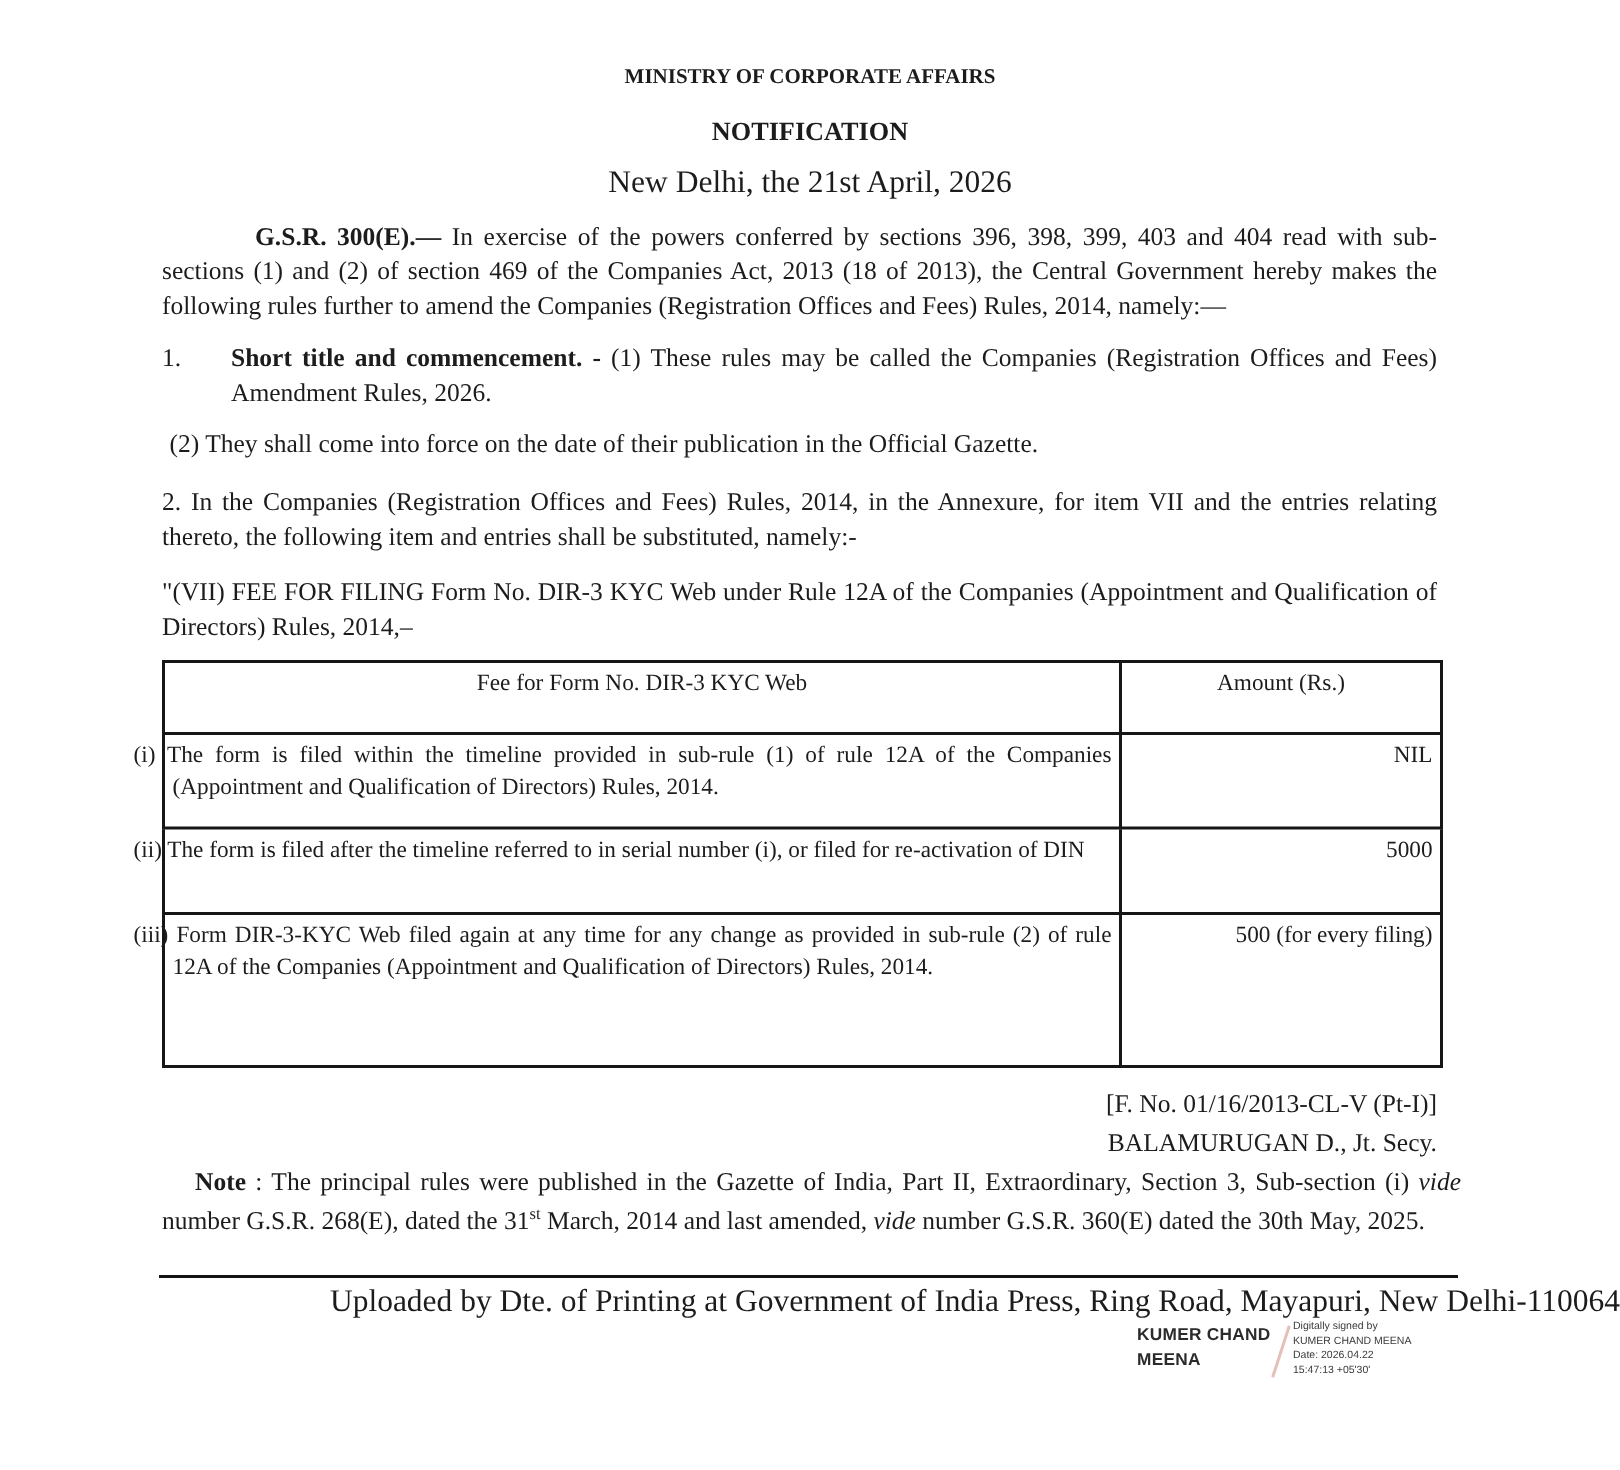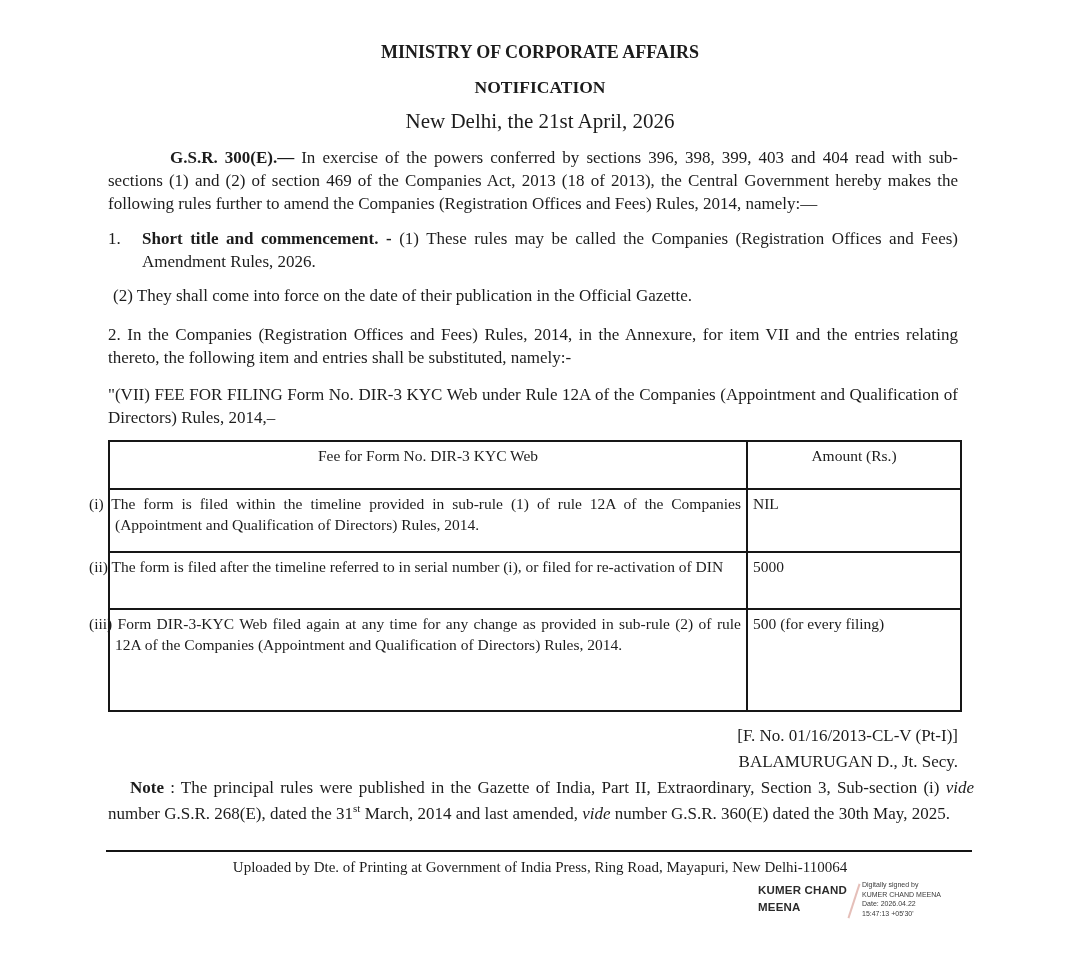--- a/index.html
+++ b/index.html
@@ -8,33 +8,33 @@
     width: 1080px;
     height: 980px;
     background: #ffffff;
     overflow: hidden;
     font-family: "Liberation Serif", "DejaVu Serif", serif;
     color: #1c1c1c;
   }
   .page { position: relative; width: 1080px; height: 980px; }
 
   .title-block { text-align: center; padding-top: 42px; }
-  .title-main  { font-size: 18px; font-weight: bold; line-height: 20px; margin-bottom: 15px; }
+  .title-main  { font-size: 14px; font-weight: bold; line-height: 20px; margin-bottom: 15px; }
   .title-sub   { font-size: 17.5px; font-weight: bold; line-height: 20px; margin-bottom: 14px; }
   .dateline    { font-size: 21px; line-height: 20px; margin-bottom: 15px; }
 
   .doc { width: 850px; margin-left: 108px; }
   .doc p { margin: 0; font-size: 17px; line-height: 23px; text-align: justify; }
 
   .gsr-para { text-indent: 62px; margin-bottom: 12px !important; }
   .bold { font-weight: bold; }
 
   .rule-item { display: flex; margin-bottom: 11px; }
   .rule-item .item-num { width: 34px; flex: 0 0 34px; font-size: 17px; line-height: 23px; }
-  .rule-item p { flex: 1; }
+  .rule-item p { flex: 1; margin-left: 12px; }
 
   .sub-clause { padding-left: 5px; margin-bottom: 16px !important; }
   .para-2     { margin-bottom: 14px !important; }
   .para-vii   { margin-bottom: 11px !important; }
 
   table.fee-table {
     border-collapse: collapse;
     width: 852px;
     table-layout: fixed;
     margin-bottom: 11px;
@@ -49,37 +49,37 @@
     padding: 3px 5px;
   }
   .fee-table col.c-desc   { width: 638px; }
   .fee-table col.c-amount { width: 214px; }
   .fee-table thead tr { height: 48px; }
   .fee-table thead th { text-align: center; }
   .fee-table tbody tr:nth-child(1) { height: 63px; }
   .fee-table tbody tr:nth-child(2) { height: 57px; }
   .fee-table tbody tr:nth-child(3) { height: 102px; }
   .cell-desc   { text-align: justify; padding-left: 30px; text-indent: -26px; }
-  .cell-amount { text-align: left; }
+  .cell-amount { text-align: right; }
 
   .signoff { text-align: right !important; line-height: 26px !important; }
 
   .note-para {
     margin-left: -13px;
     width: 866px;
     text-indent: 22px;
     line-height: 26px !important;
     margin-top: 16px;
   }
   .note-para i { font-style: italic; }
   .note-para sup { font-size: 11px; line-height: 0; vertical-align: super; }
 
   .footer { position: relative; margin-top: 23px; width: 1080px; height: 110px; }
   .footer-rule { margin-left: 106px; width: 866px; border-top: 2px solid #141414; height: 0; }
-  .footer-text { text-align: center; font-size: 15px; line-height: 22px; margin-top: 4px; font-family: Liberation Serif, serif; }
+  .footer-text { text-align: right; font-size: 21px; line-height: 22px; margin-top: 4px; font-family: Liberation Serif, serif; }
 
   .sig {
     position: absolute;
     left: 758px;
     top: 30px;
     display: flex;
     align-items: center;
     font-family: "Liberation Sans", "DejaVu Sans", sans-serif;
   }
   .sig-name {

